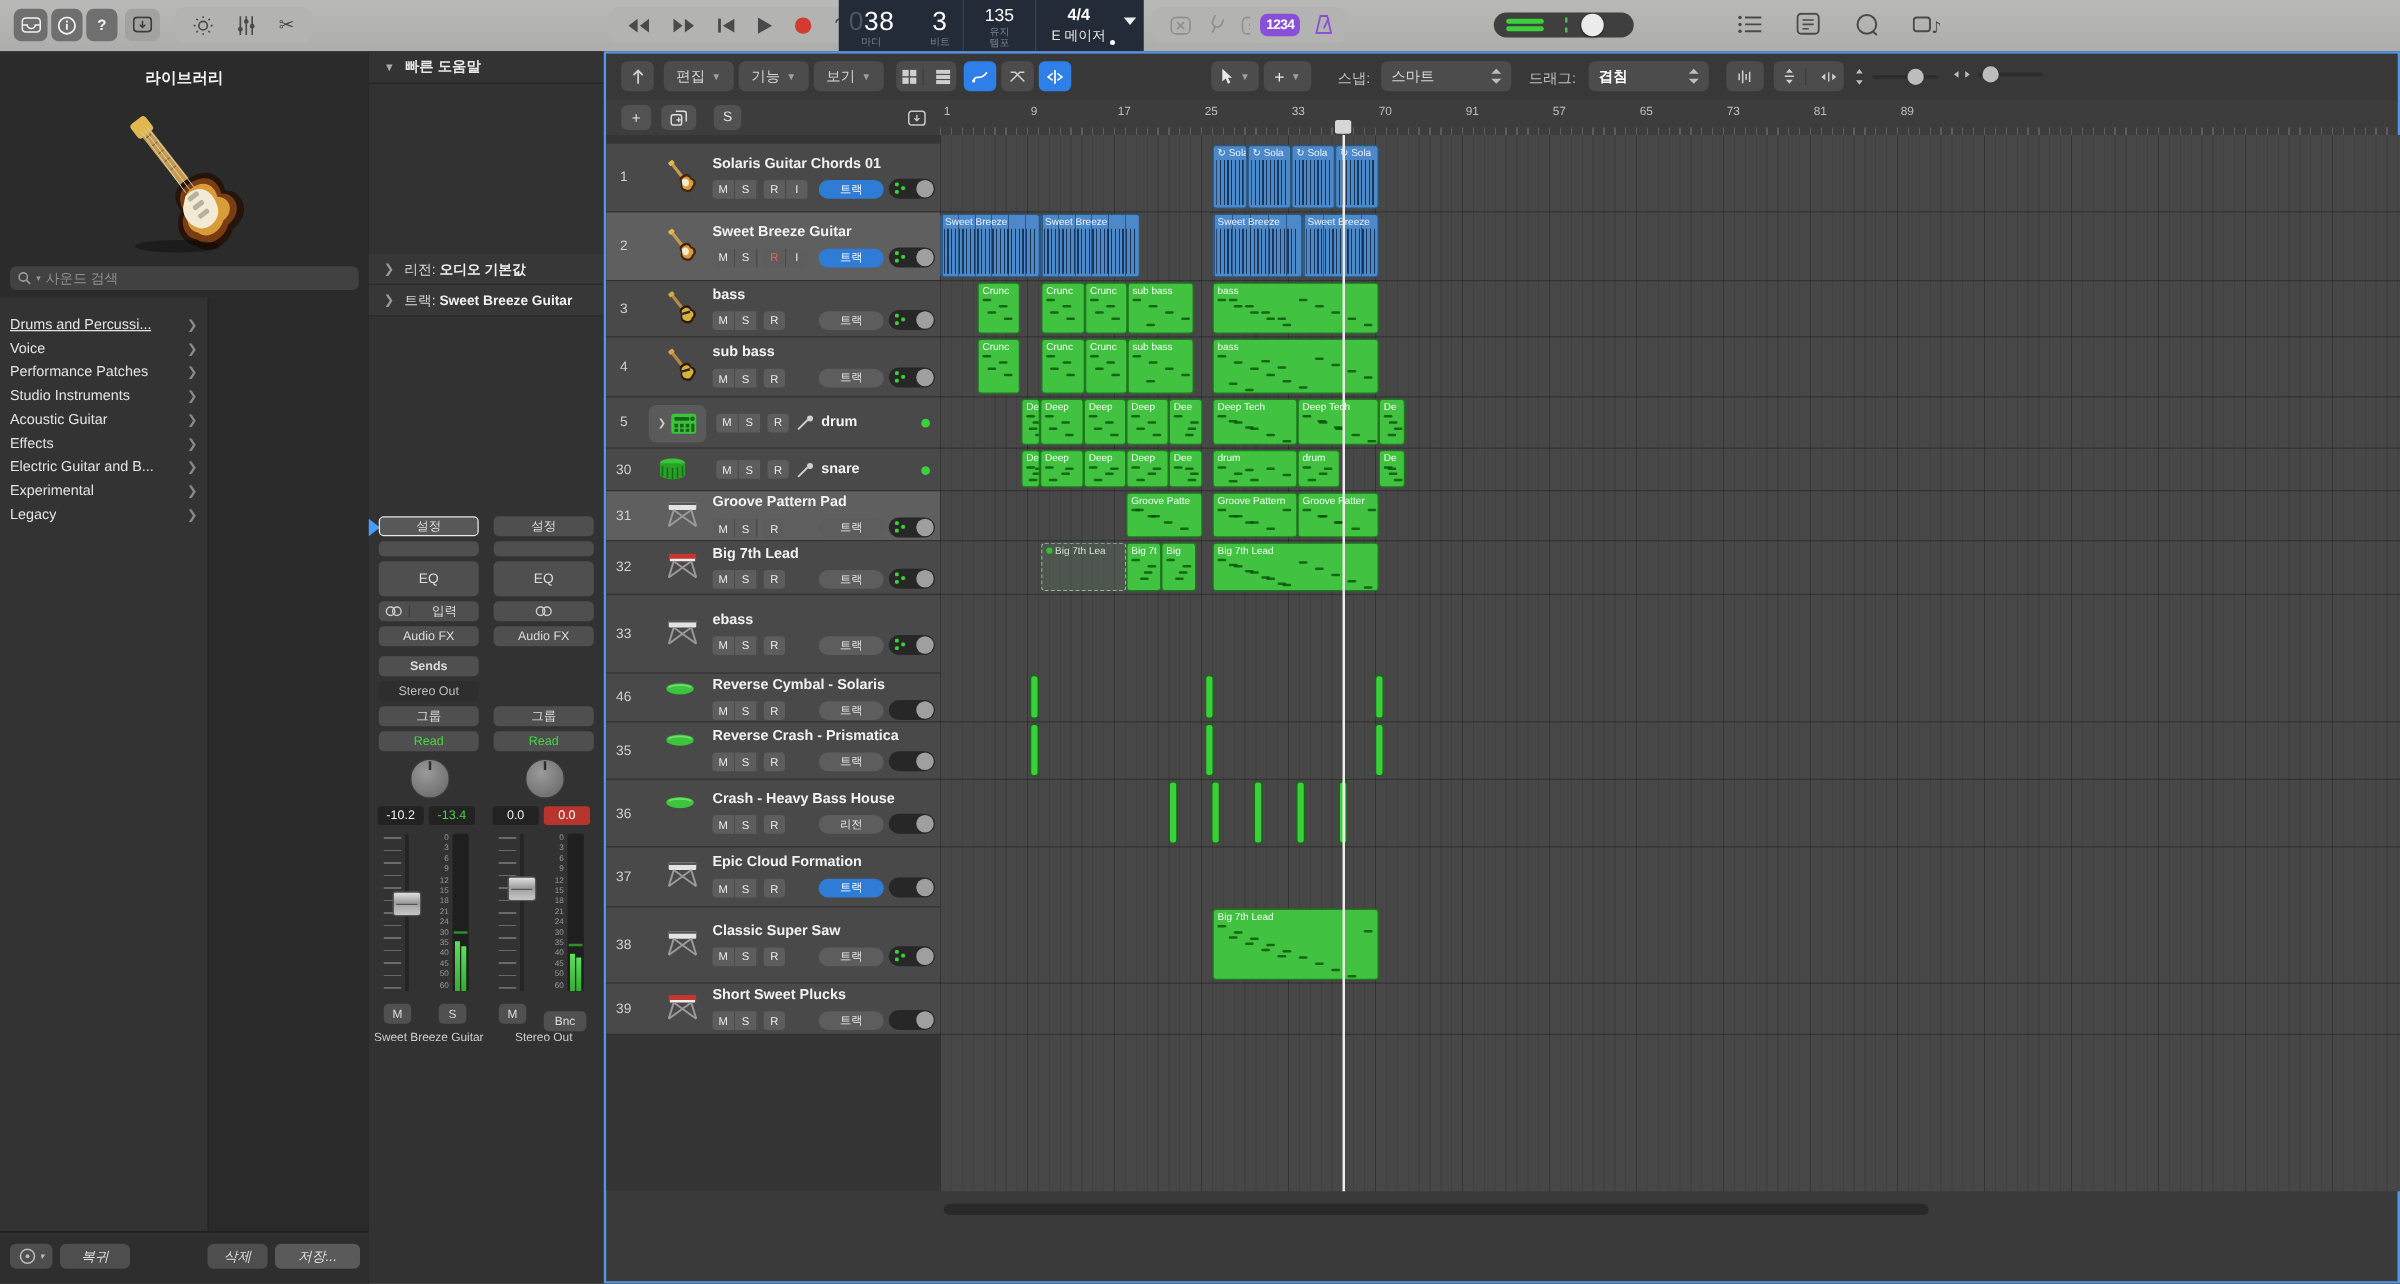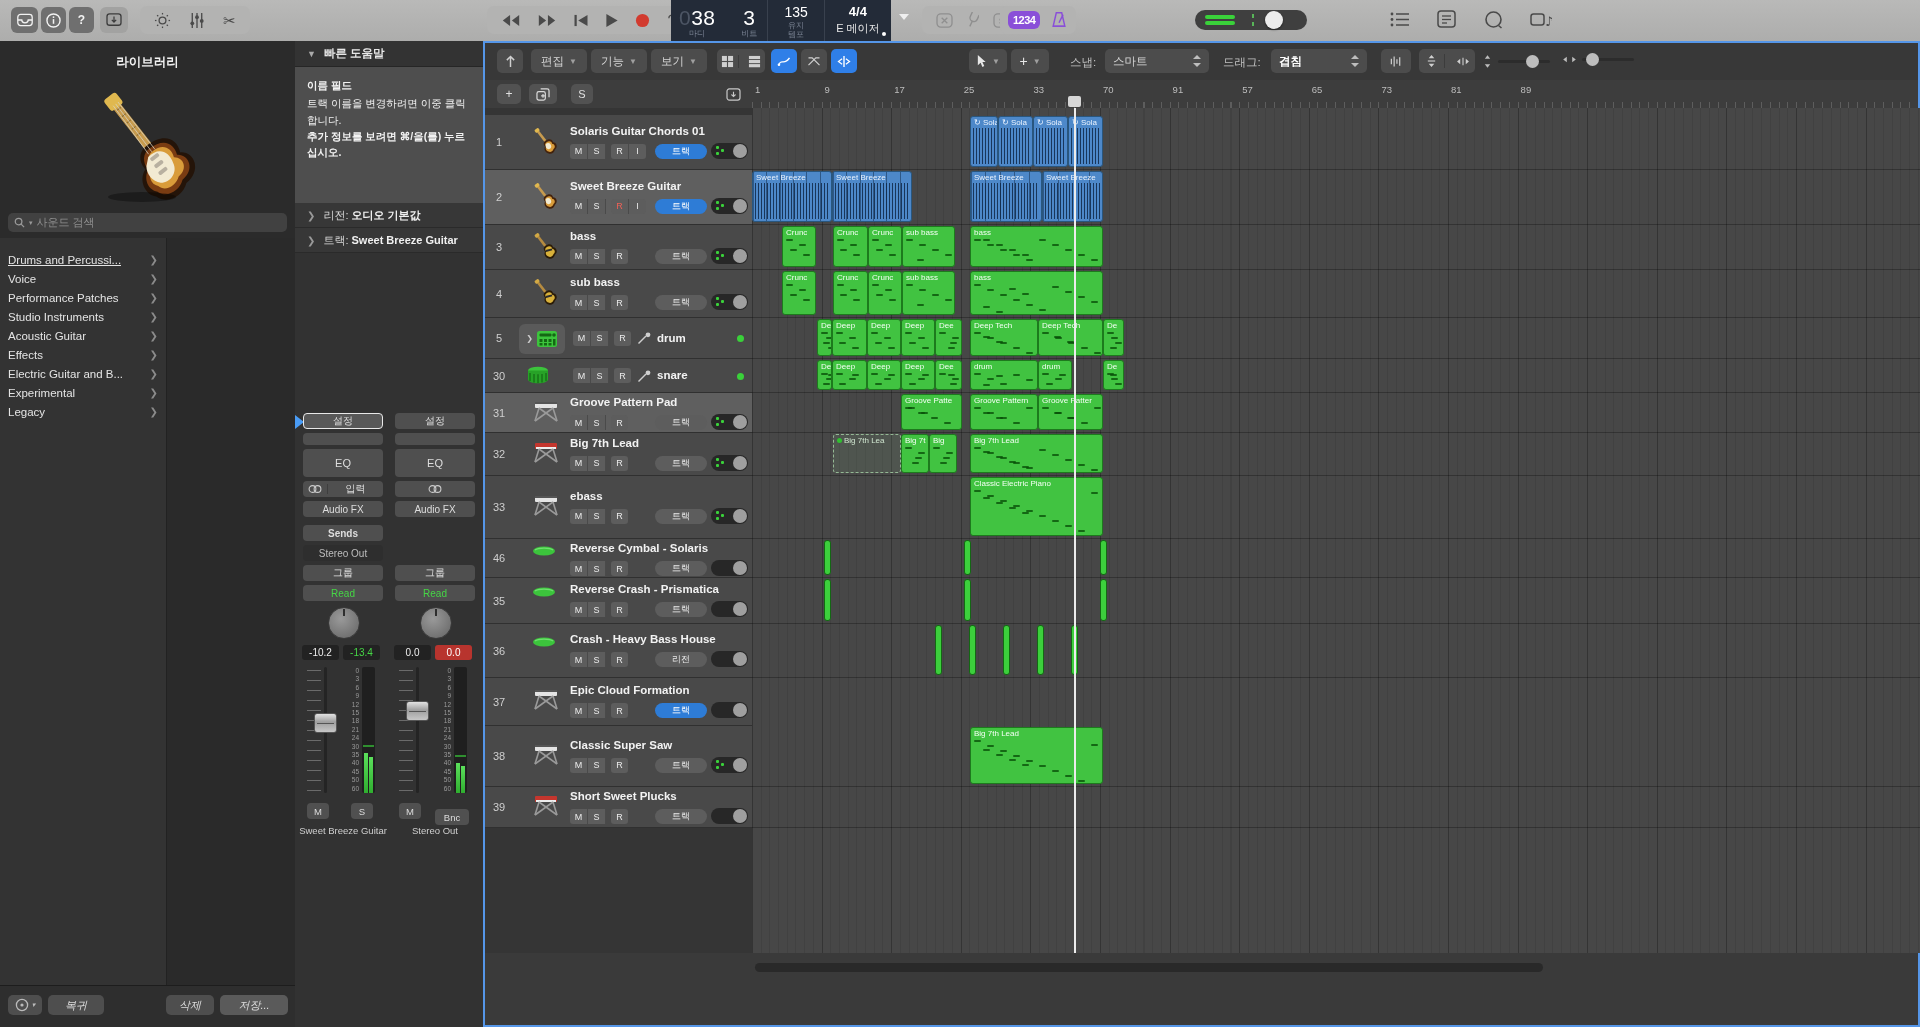--- a/index.html
+++ b/index.html
@@ -7,21 +7,21 @@
          -webkit-font-smoothing:antialiased;}
   .abs{position:absolute;}
   
   #controlbar{position:absolute;left:0;top:0;width:1920px;height:41px;background:linear-gradient(#b9b9b8,#adadac);border-bottom:1px solid #7f7f7f;}
   .cb-btn{position:absolute;top:7px;height:26px;border-radius:6px;display:flex;align-items:center;justify-content:center;}
   .cb-dark{background:#6f6f6f;color:#f2f2f2;}
   .cb-light{background:#a2a2a1;color:#3c3c3c;}
   .cb-group{position:absolute;top:6px;height:28px;background:#b3b3b2;border-radius:7px;display:flex;align-items:center;gap:18px;padding:0 14px;}
   .cb-glyph{color:#4a4a4a;font-size:15px;line-height:1;}
   
-  #lcd{position:absolute;left:671px;top:0;width:220px;height:41px;background:#232b38;display:flex;color:#fff;}
+  #lcd{position:absolute;left:671px;top:0;width:244px;height:41px;background:#232b38;display:flex;color:#fff;}
   .lcd-sec{position:relative;height:100%;box-sizing:border-box;border-right:1px solid #39414e;}
   .lcd-big{font-size:21px;font-weight:400;letter-spacing:.5px;}
   .lcd-dim{color:#4c5564;}
   .lcd-sub{font-size:8px;color:#7b8494;text-align:center;}
   
   .updown{display:inline-block;position:relative;width:8px;height:12px;}
   .updown:before,.updown:after{content:"";position:absolute;left:0;border-left:4px solid transparent;border-right:4px solid transparent;}
   .updown:before{top:0;border-bottom:4px solid #bdbdbd;}
   .updown:after{bottom:0;border-top:4px solid #bdbdbd;}
   
@@ -398,25 +398,20 @@
       <div class="lib-fbtn" style="left:166px;width:48px;">삭제</div>
       <div class="lib-fbtn" style="left:220px;width:68px;background:#5a5a5a;">저장...</div>
     </div>
   </div>
 
   <div id="inspector">
     <div id="qh-header">
       <span style="font-size:9px;color:#aaa;">▼</span>
       <span>빠른 도움말</span>
     </div>
-    <div id="qh-content">
-      <div class="hd">이름 필드</div>
-      <div>트랙 이름을 변경하려면 이중 클릭합니다.</div>
-      <div style="font-weight:bold;">추가 정보를 보려면 ⌘/을(를) 누르십시오.</div>
-    </div>
     <div class="insp-row" style="top:162px;">
       <span class="chev-r">❯</span>
       <span><span>리전:</span> <b>오디오 기본값</b></span>
     </div>
     <div class="insp-row" style="top:187px;">
       <span class="chev-r">❯</span>
       <span><span>트랙:</span> <b>Sweet Breeze Guitar</b></span>
     </div>
     <div id="insp-arrow"></div>
     <div id="strips" class="abs" style="left:0;top:0;width:100%;height:100%;">
@@ -1389,39 +1384,20 @@
             <div class="note" style="left: 81px; top: 19px; width: 7px; height: 2px;"></div>
             <div class="note" style="left: 94px; top: 24px; width: 7px; height: 2px;"></div>
             <div class="note" style="left: 107px; top: 29px; width: 7px; height: 2px;"></div>
             <div class="note" style="left: 120px; top: 34px; width: 7px; height: 2px;"></div>
             <div class="note" style="left: 12px; top: 16px; width: 7px; height: 2px;"></div>
             <div class="note" style="left: 25px; top: 21px; width: 7px; height: 2px;"></div>
             <div class="note" style="left: 38px; top: 26px; width: 7px; height: 2px;"></div>
             <div class="note" style="left: 51px; top: 31px; width: 7px; height: 2px;"></div>
           </div>
         </div>
-        <div class="rrow" style="top: 368px; height: 63px;">
-          <div class="clip green" style="left: 218px; top: 1px; width: 133px; height: 59px;">
-            <span class="lbl">Classic Electric Piano</span>
-            <div class="note" style="left: 3px; top: 12px; width: 7px; height: 2px;"></div>
-            <div class="note" style="left: 16px; top: 17px; width: 7px; height: 2px;"></div>
-            <div class="note" style="left: 29px; top: 22px; width: 7px; height: 2px;"></div>
-            <div class="note" style="left: 42px; top: 27px; width: 7px; height: 2px;"></div>
-            <div class="note" style="left: 55px; top: 32px; width: 7px; height: 2px;"></div>
-            <div class="note" style="left: 68px; top: 37px; width: 7px; height: 2px;"></div>
-            <div class="note" style="left: 81px; top: 42px; width: 7px; height: 2px;"></div>
-            <div class="note" style="left: 94px; top: 47px; width: 7px; height: 2px;"></div>
-            <div class="note" style="left: 107px; top: 52px; width: 7px; height: 2px;"></div>
-            <div class="note" style="left: 120px; top: 14px; width: 7px; height: 2px;"></div>
-            <div class="note" style="left: 12px; top: 19px; width: 7px; height: 2px;"></div>
-            <div class="note" style="left: 25px; top: 24px; width: 7px; height: 2px;"></div>
-            <div class="note" style="left: 38px; top: 29px; width: 7px; height: 2px;"></div>
-            <div class="note" style="left: 51px; top: 34px; width: 7px; height: 2px;"></div>
-          </div>
-        </div>
         <div class="rrow" style="top: 431px; height: 39px;">
           <div class="clip gbar" style="left: 72px; top: 1px; width: 7px; height: 35px;"></div>
           <div class="clip gbar" style="left: 212px; top: 1px; width: 7px; height: 35px;"></div>
           <div class="clip gbar" style="left: 348px; top: 1px; width: 7px; height: 35px;"></div>
         </div>
         <div class="rrow" style="top: 470px; height: 46px;">
           <div class="clip gbar" style="left: 72px; top: 1px; width: 7px; height: 42px;"></div>
           <div class="clip gbar" style="left: 212px; top: 1px; width: 7px; height: 42px;"></div>
           <div class="clip gbar" style="left: 348px; top: 1px; width: 7px; height: 42px;"></div>
         </div>

